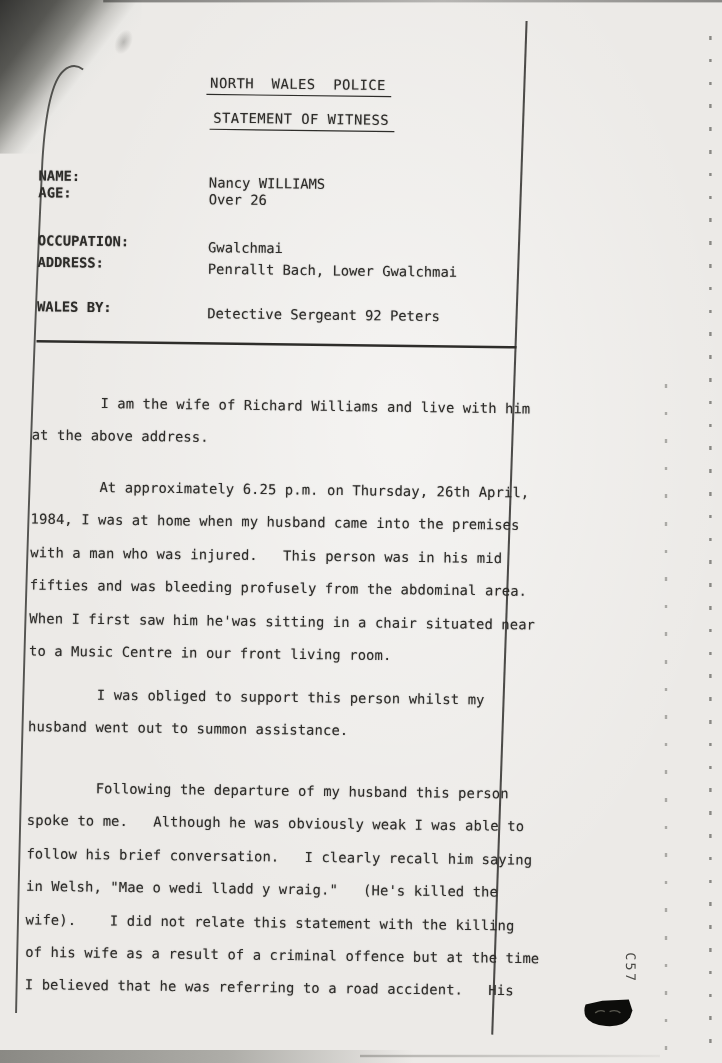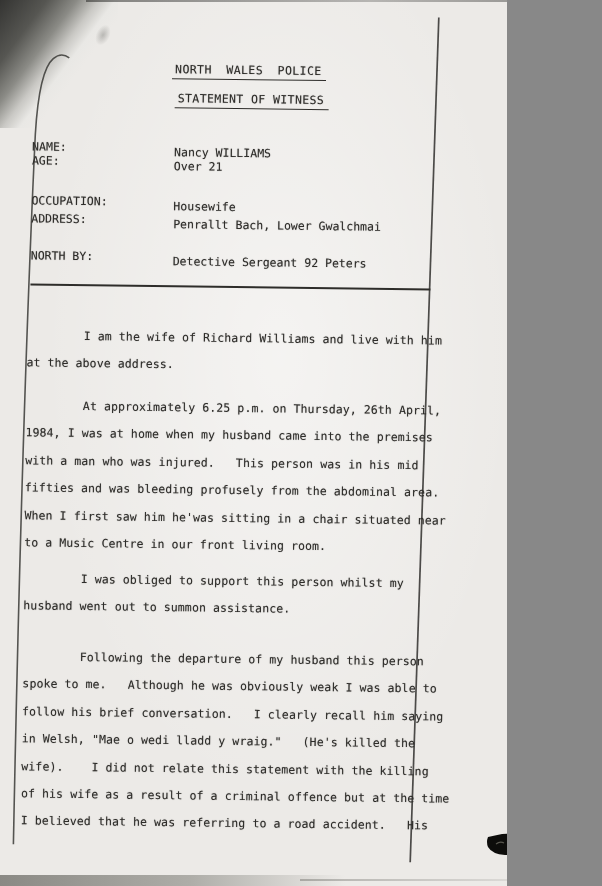--- a/index.html
+++ b/index.html
@@ -1,17 +1,17 @@
 <!DOCTYPE html>
 <html><head>
 <meta charset="utf-8">
 <style>
   html,body{margin:0;padding:0;background:#888;}
   .scan{
-    position:relative;width:507px;height:886px;overflow:hidden;
+    position:relative;width:602px;height:886px;overflow:hidden;
     background:
       radial-gradient(ellipse at 55% 40%, rgba(255,255,255,0.45) 0%, rgba(255,255,255,0) 60%),
       #eceae7;
     font-family:"DejaVu Sans Mono","Liberation Mono",monospace;
     color:#2e2d2a;
   }
   
   .corner-shadow{
     position:absolute;left:0;top:0;width:118px;height:128px;
     background:linear-gradient(127deg,#343432 0%,#565652 22%,#8b8b86 36%,#c9c8c4 46%,#e9e8e5 54%,rgba(236,234,231,0) 62%);
@@ -49,21 +49,21 @@
   }
   .rules{position:absolute;left:0;top:0;}
   .typed{white-space:pre;text-shadow:0 0 1px rgba(46,45,42,0.45);}
   .hdr{
     position:absolute;font-size:11.5px;letter-spacing:0.4px;
     border-bottom:1.6px solid #2e2d2a;padding:0 5px 2px 3px;
   }
   .hdr1{left:172px;top:61px;}
   .hdr2{left:175px;top:90px;}
   .field-row{position:absolute;left:33px;height:20px;font-size:11.5px;}
-  .field-label{white-space:pre;}
+  .field-label{white-space:pre;font-weight:bold;}
   .field-value{position:absolute;left:142px;top:4px;white-space:pre;}
   .para{position:absolute;left:30px;font-size:11.5px;letter-spacing:0.1px;}
   .line{height:27.4px;line-height:27.4px;white-space:pre;}
   .ind{padding-left:57px;}
   
   .side-mark{
     position:absolute;left:512px;top:800px;font-size:11px;color:#4a4a46;
     transform:rotate(90deg);transform-origin:center;letter-spacing:2px;
     font-family:"DejaVu Sans Mono","Liberation Mono",monospace;white-space:pre;
   }
@@ -95,32 +95,32 @@
 
     <div class="hdr hdr1 typed">NORTH  WALES  POLICE</div>
     <div class="hdr hdr2 typed">STATEMENT OF WITNESS</div>
 
     <div class="field-row" style="top:140px">
       <span class="field-label typed">NAME:</span>
       <span class="field-value typed">Nancy WILLIAMS</span>
     </div>
     <div class="field-row" style="top:154px">
       <span class="field-label typed">AGE:</span>
-      <span class="field-value typed">Over 21</span>
+      <span class="field-value typed">Over 26</span>
     </div>
     <div class="field-row" style="top:194px">
       <span class="field-label typed">OCCUPATION:</span>
-      <span class="field-value typed">Housewife</span>
+      <span class="field-value typed">Gwalchmai</span>
     </div>
     <div class="field-row" style="top:212px">
       <span class="field-label typed">ADDRESS:</span>
       <span class="field-value typed">Penrallt Bach, Lower Gwalchmai</span>
     </div>
     <div class="field-row" style="top:249px">
-      <span class="field-label typed">NORTH BY:</span>
+      <span class="field-label typed">WALES BY:</span>
       <span class="field-value typed">Detective Sergeant 92 Peters</span>
     </div>
 
     <div class="para" style="top:323px">
       <div class="line typed ind">I am the wife of Richard Williams and live with him</div>
       <div class="line typed">at the above address.</div>
     </div>
 
     <div class="para" style="top:393px">
       <div class="line typed ind">At approximately 6.25 p.m. on Thursday, 26th April,</div>

